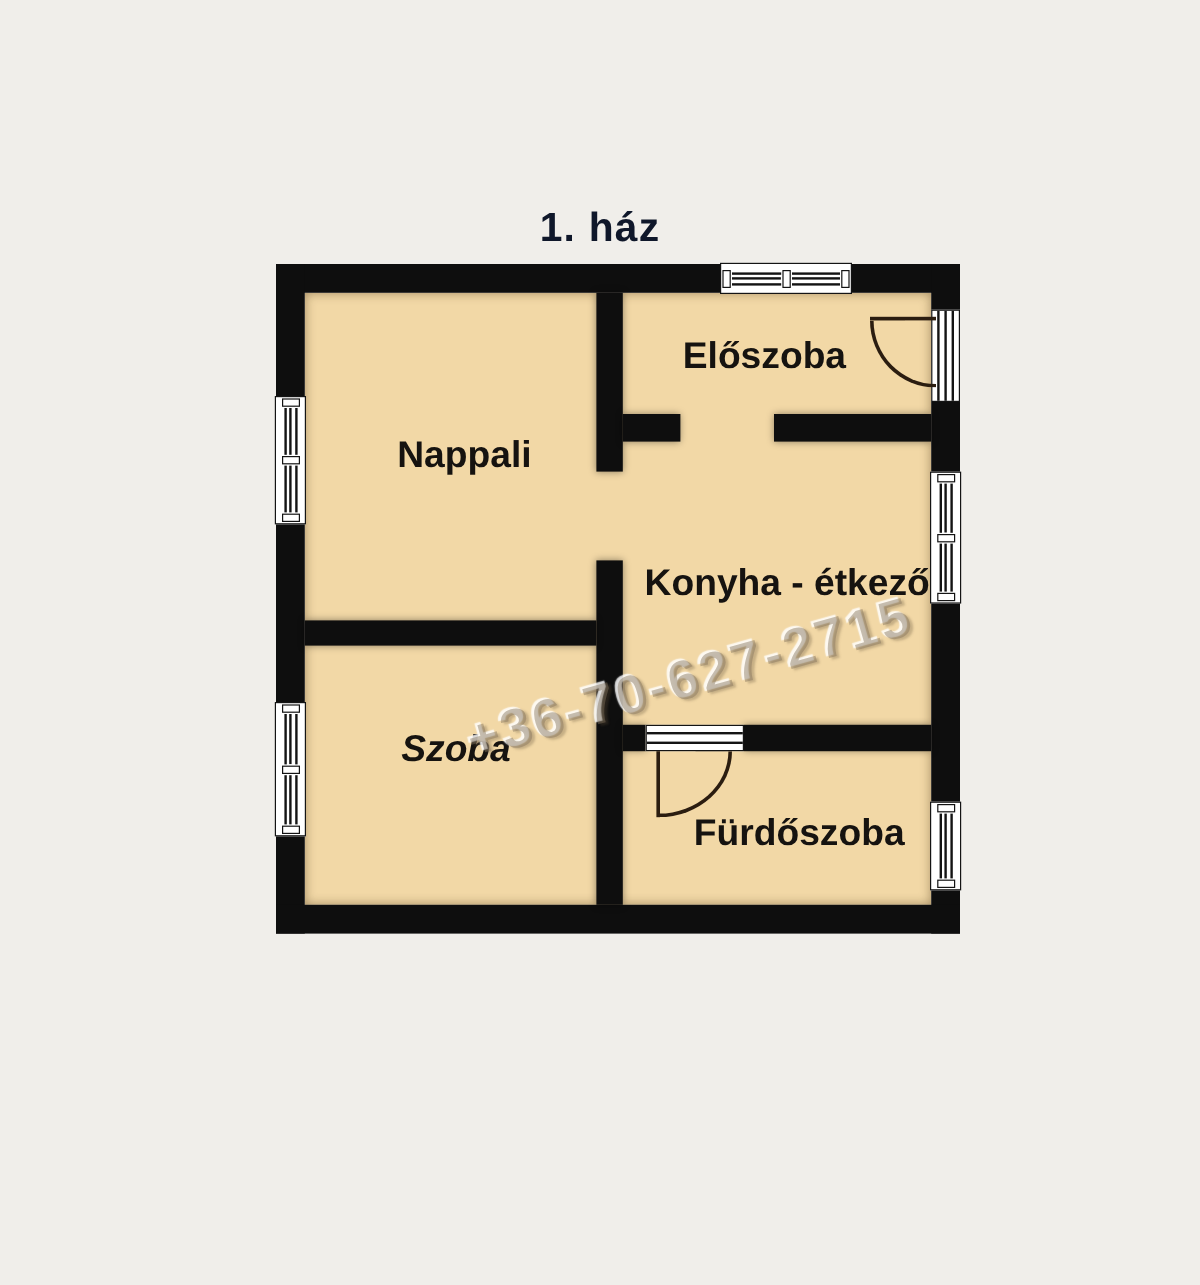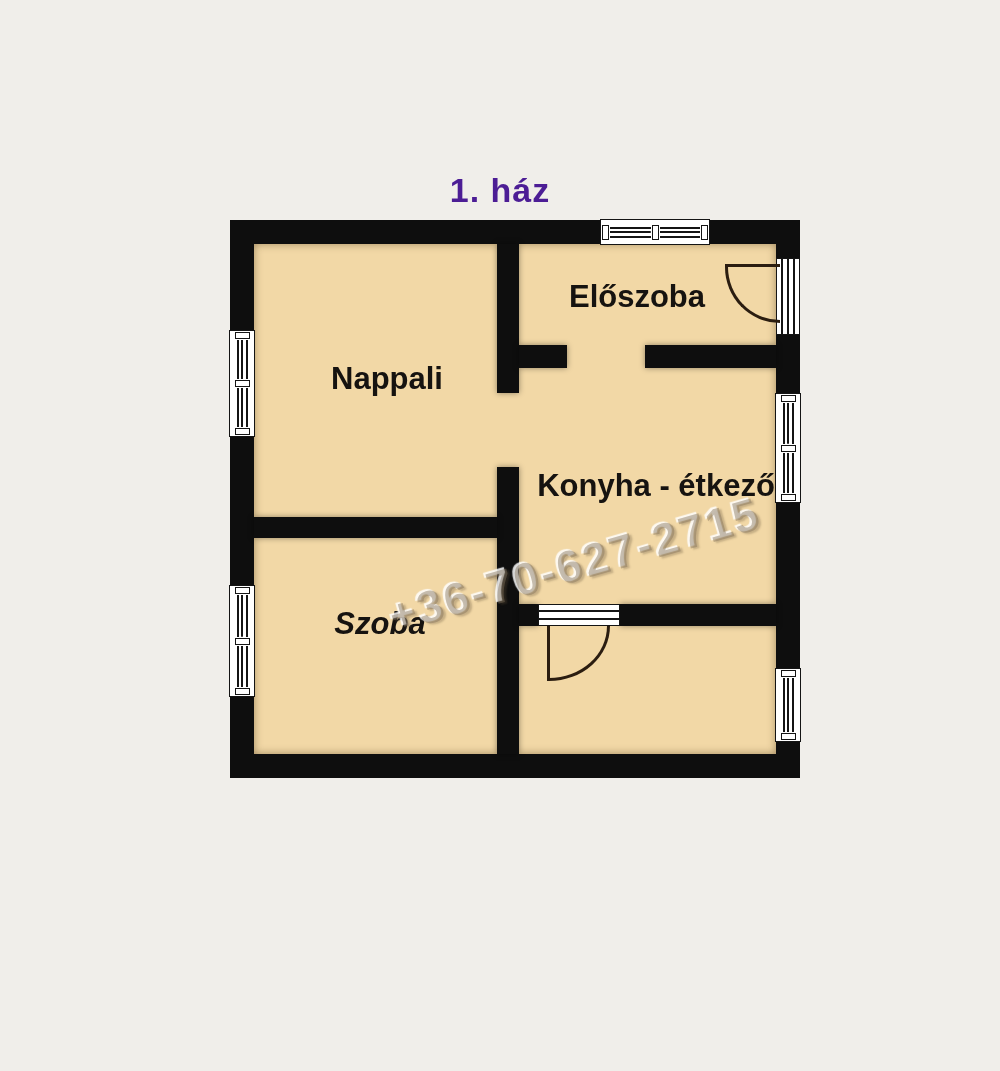--- a/index.html
+++ b/index.html
@@ -14,21 +14,21 @@
     width:1000px;height:1071px;
     background:var(--bg);
     font-family:"Liberation Sans", sans-serif;
     overflow:hidden;
   }
   .canvas{position:relative;width:1000px;height:1071px;background:var(--bg);}
 
   .title{
     position:absolute;left:500px;top:190px;
     transform:translate(-50%,-50%);
-    font-size:34px;font-weight:bold;color:#4c1d95;
+    font-size:34px;font-weight:bold;color:#0f172a;
     letter-spacing:1px;white-space:nowrap;
   }
 
   .plan{position:absolute;left:230px;top:220px;width:570px;height:558px;}
   .floor{
     position:absolute;left:24px;top:24px;width:522px;height:510px;
     background:var(--floor);
     box-shadow:inset 0 0 9px rgba(60,40,10,0.45);
     z-index:1;
   }
@@ -197,18 +197,19 @@
       <div class="frame-hline"></div>
       <div class="frame-hline"></div>
     </div>
     <div class="door-leaf bath-leaf"></div>
     <div class="door-arc bath-arc"></div>
 
     <div class="room-label lbl-nappali">Nappali</div>
     <div class="room-label lbl-eloszoba">Előszoba</div>
     <div class="room-label lbl-konyha">Konyha - étkező</div>
     <div class="room-label lbl-szoba">Szoba</div>
+    <div class="room-label lbl-furdoszoba">Fürdőszoba</div>
 
   </div>
 
   <div class="watermark">+36-70-627-2715</div>
 
 </div>
 
 </body></html>

